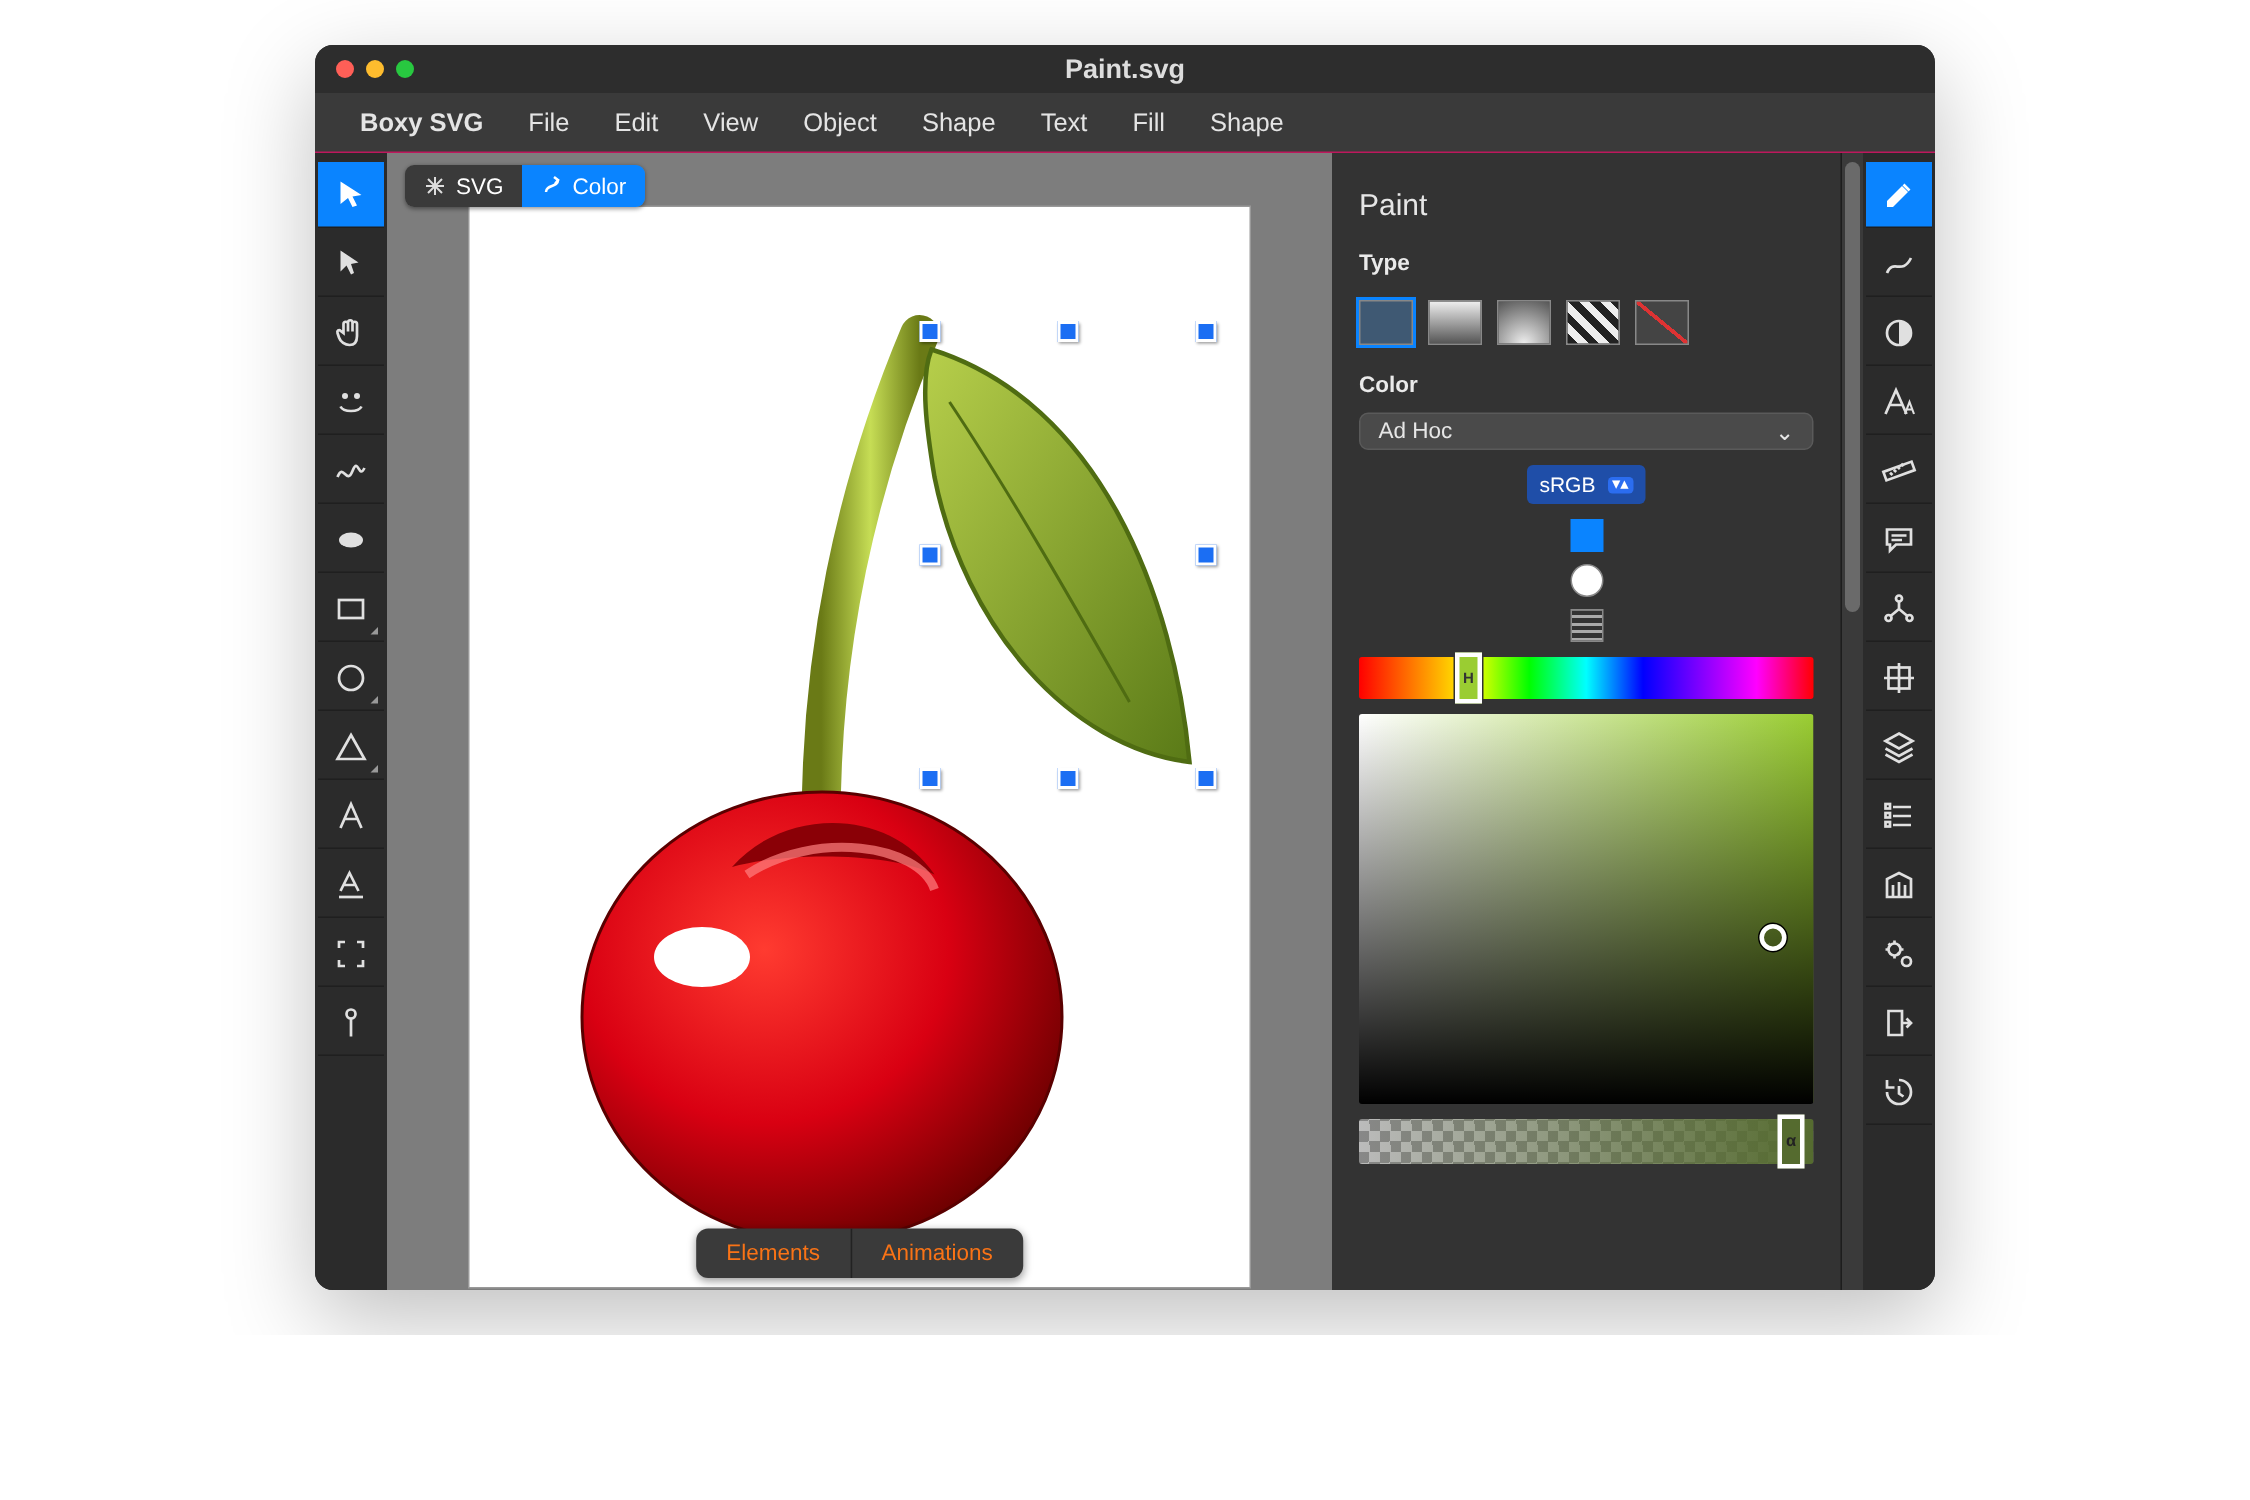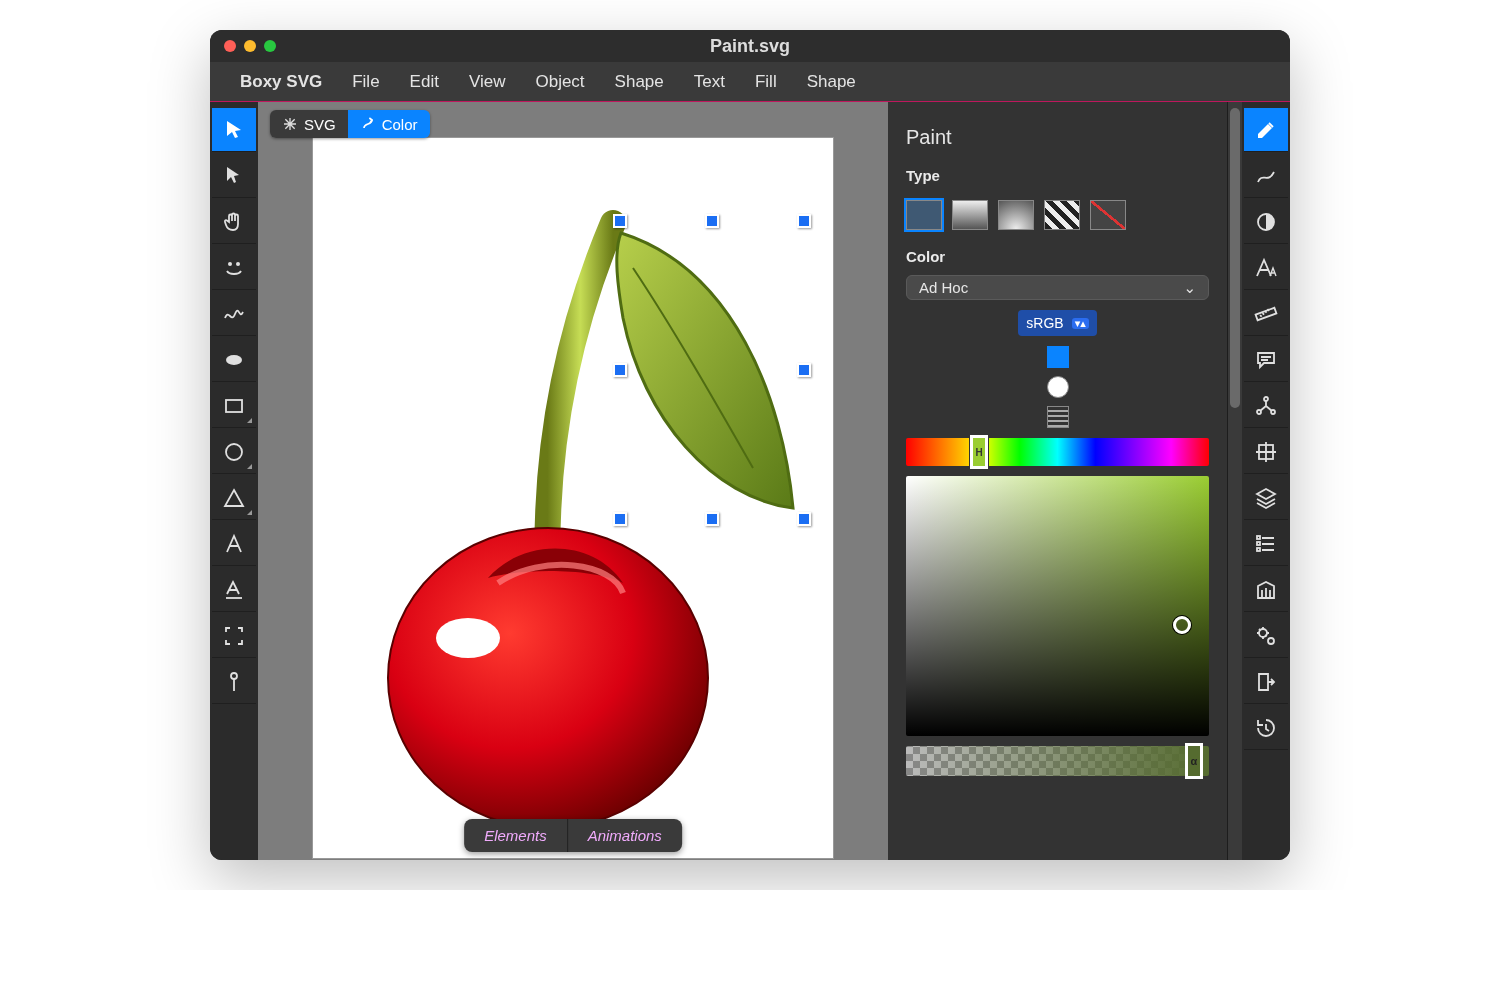--- a/index.html
+++ b/index.html
@@ -38,21 +38,21 @@
   .crumbs { position:absolute; top:8px; left:12px; display:flex; align-items:stretch; height:28px; border-radius:6px; overflow:hidden; box-shadow:0 1px 3px rgba(0,0,0,.4); z-index:5;}
   .crumb { display:flex; align-items:center; gap:6px; padding:0 12px; font-size:15px; color:#fff;}
   .crumb.a{ background:#3a3a3a;}
   .crumb.b{ background:#0a84ff;}
   .crumb .ico{ width:16px;height:16px;}
 
   .canvaswrap{ flex:1; display:flex; align-items:flex-start; justify-content:center; padding:36px 20px 0; overflow:hidden;}
   .canvas{ background:#fff; width:520px; height:720px; position:relative; box-shadow:0 0 0 1px #999;}
   .sel-handle{position:absolute; width:14px;height:14px; background:#1b6ef3; border:2px solid #fff; box-shadow:1px 1px 2px rgba(0,0,0,.4);}
   .footer-tabs{ position:absolute; bottom:8px; left:50%; transform:translateX(-50%); display:flex; background:#3a3a3a; border-radius:8px; overflow:hidden; box-shadow:0 2px 6px rgba(0,0,0,.4);}
-  .footer-tabs .ftab{ padding:8px 20px; color:#f0abfc; font-size:15px; border-right:1px solid #222;font-style:italic;}
+  .footer-tabs .ftab{ padding:8px 20px; color:#f97316; font-size:15px; border-right:1px solid #222;}
   .footer-tabs .ftab:last-child{border-right:none;}
 
   .rpanel{ width:340px; background:#333; color:#e6e6e6; padding:18px 18px 0; overflow:hidden; display:flex; flex-direction:column; gap:10px; border-right:1px solid #1d1d1d;}
   .rpanel h1{ font-size:32px; font-weight:700; color:#f2f2f2;}
   .rpanel h2{ font-size:20px; font-weight:400; margin-top:6px;}
   .rpanel .lbl{ font-size:15px; font-weight:700; margin-top:8px; color:#eaeaea;}
   .type-row{ display:flex; gap:10px; margin-top:6px;}
   .type-sw{ width:36px; height:30px; border:1px solid #888; display:flex; align-items:center; justify-content:center; background:#4a4a4a;}
   .type-sw.sel{ outline:2px solid #0a84ff; background:#3f5973;}
   .select{ background:#4a4a4a; border:1px solid #5a5a5a; color:#e6e6e6; height:25px; border-radius:6px; display:flex; align-items:center; justify-content:space-between; padding:0 12px; font-size:15px;}

